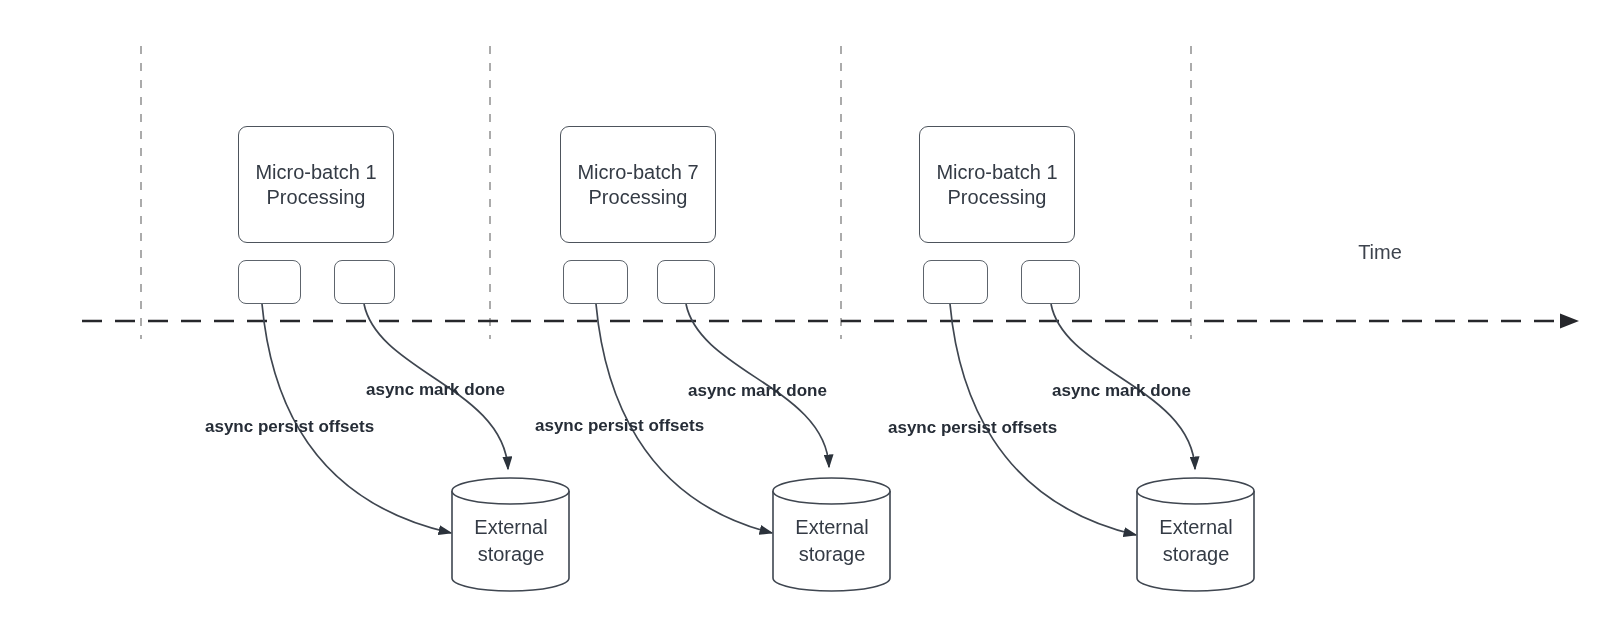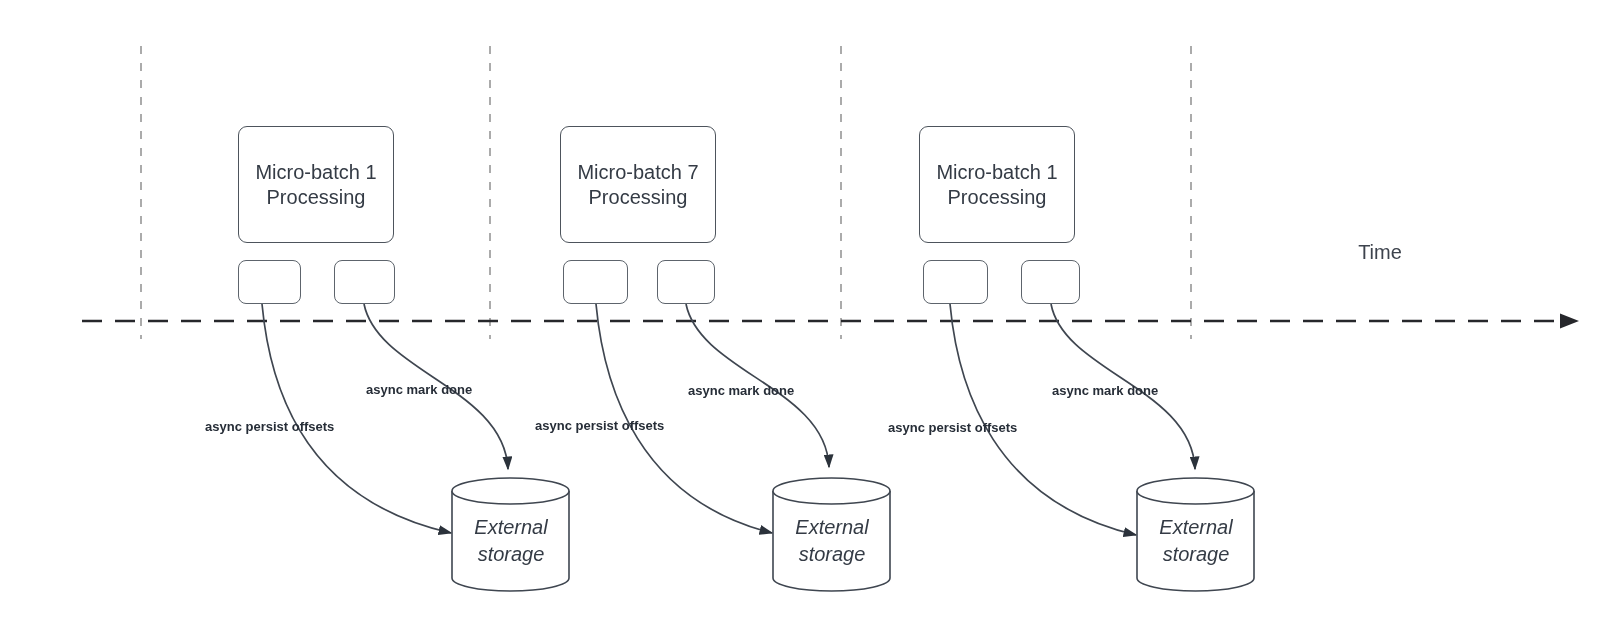--- a/index.html
+++ b/index.html
@@ -21,28 +21,28 @@
     text-align:center;font-size:20px;line-height:25px;color:#343b45;
   }
   .pbox-text span{display:block;}
   .sbox{
     position:absolute;top:260px;height:44px;
     border:1.6px solid #5d646c;border-radius:8px;background:#ffffff;
     box-sizing:border-box;
   }
   .lbl{
     position:absolute;
-    font-size:13px;font-weight:bold;color:#262d37;
+    font-size:17px;font-weight:bold;color:#262d37;
     white-space:nowrap;line-height:17px;
   }
   .storage-label{
     position:absolute;top:514px;width:112px;
     text-align:center;font-size:20px;line-height:27px;color:#343b45;
   }
-  .storage-label span{display:block;font-style:italic;}
+  .storage-label span{display:block;}
   .time-label{
     position:absolute;left:1352px;top:241px;width:56px;
     font-size:20px;color:#3d434d;text-align:center;line-height:22px;
   }
 </style>
 </head>
 <body>
 
 <div class="canvas">
 

